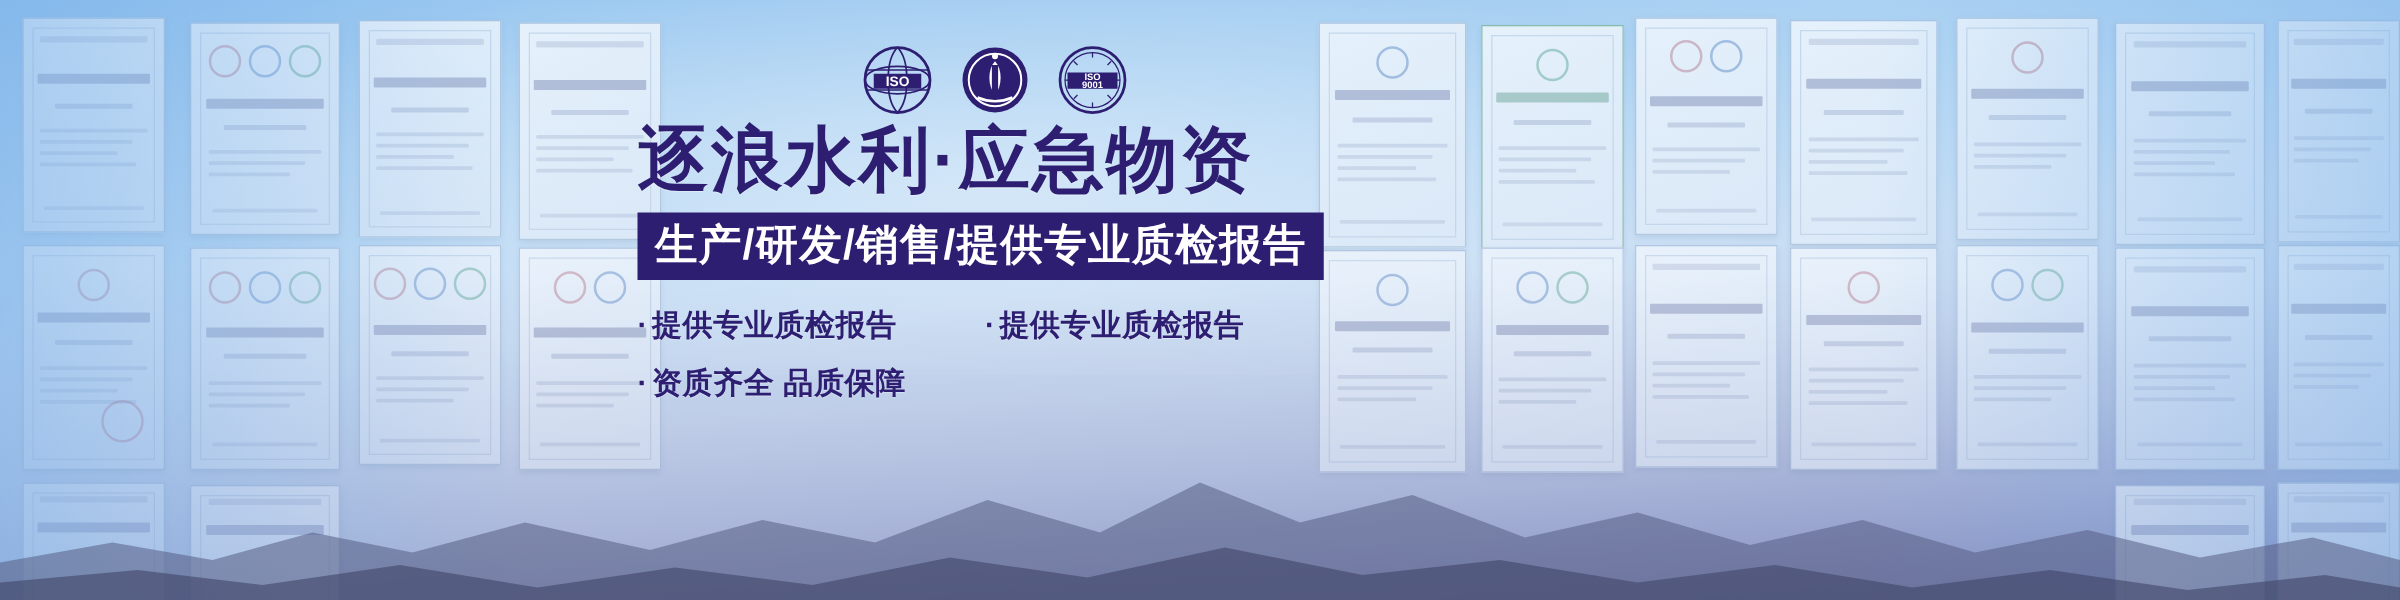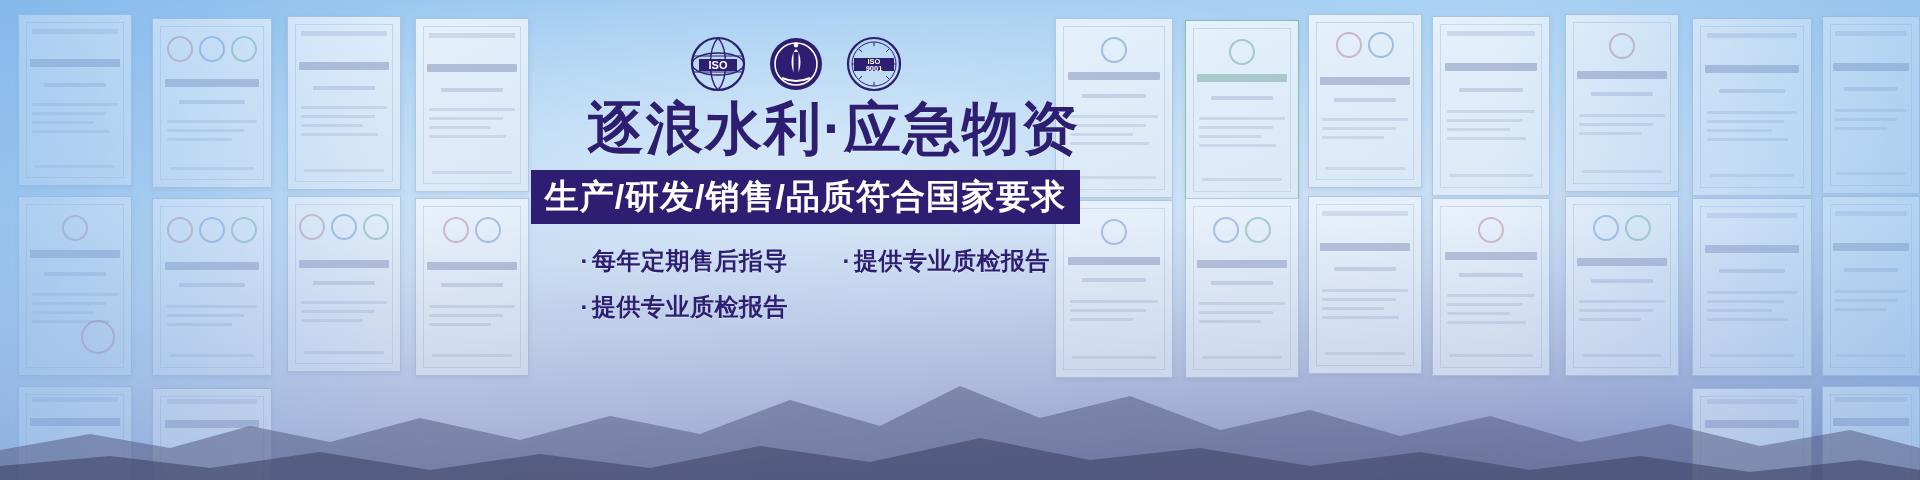--- a/index.html
+++ b/index.html
@@ -108,21 +108,21 @@
   .emblems{
     position:absolute;left:690px;top:36px;
     display:flex;gap:22px;align-items:center;
   }
   .emblem{
     width:56px;height:56px;
   }
   .emblem svg{display:block;}
 
   
-  .copy{position:absolute;left:510px;top:98px;width:570px;text-align:right;}
+  .copy{position:absolute;left:510px;top:98px;width:570px;}
   .headline{
     font-size:57px;line-height:1.06;font-weight:bold;letter-spacing:2px;
     color:#2d1e72;white-space:nowrap;
     text-shadow:0 1px 0 rgba(255,255,255,.35);
   }
   .subbar{
     display:inline-block;margin-top:12px;
     background:#2d1e72;color:#ffffff;
     font-size:34px;line-height:1;font-weight:bold;letter-spacing:1px;
     padding:9px 14px 11px 14px;white-space:nowrap;
@@ -538,28 +538,28 @@
         </g>
         <rect x="8" y="22" width="40" height="13" fill="#2d1e72"></rect>
         <text x="28" y="28" font-family="'Liberation Sans',sans-serif" font-size="7.5" font-weight="bold" fill="#ffffff" text-anchor="middle">ISO</text>
         <text x="28" y="34.5" font-family="'Liberation Sans',sans-serif" font-size="7.5" font-weight="bold" fill="#ffffff" text-anchor="middle">9001</text>
       </svg>
     </div>
   </div>
 
   <div class="copy">
     <div class="headline">逐浪水利·应急物资</div>
-    <div class="subbar">生产/研发/销售/品质符合国家要求</div>
+    <div class="subbar">生产/研发/销售/提供专业质检报告</div>
 
     <div class="bullets">
-      <div class="bullet">
-        <span class="dot">·</span><span>每年定期售后指导</span>
-      </div>
       <div class="bullet">
         <span class="dot">·</span><span>提供专业质检报告</span>
       </div>
       <div class="bullet">
         <span class="dot">·</span><span>提供专业质检报告</span>
       </div>
+      <div class="bullet">
+        <span class="dot">·</span><span>资质齐全 品质保障</span>
+      </div>
     </div>
   </div>
 
 </div>
 
 </body></html>

